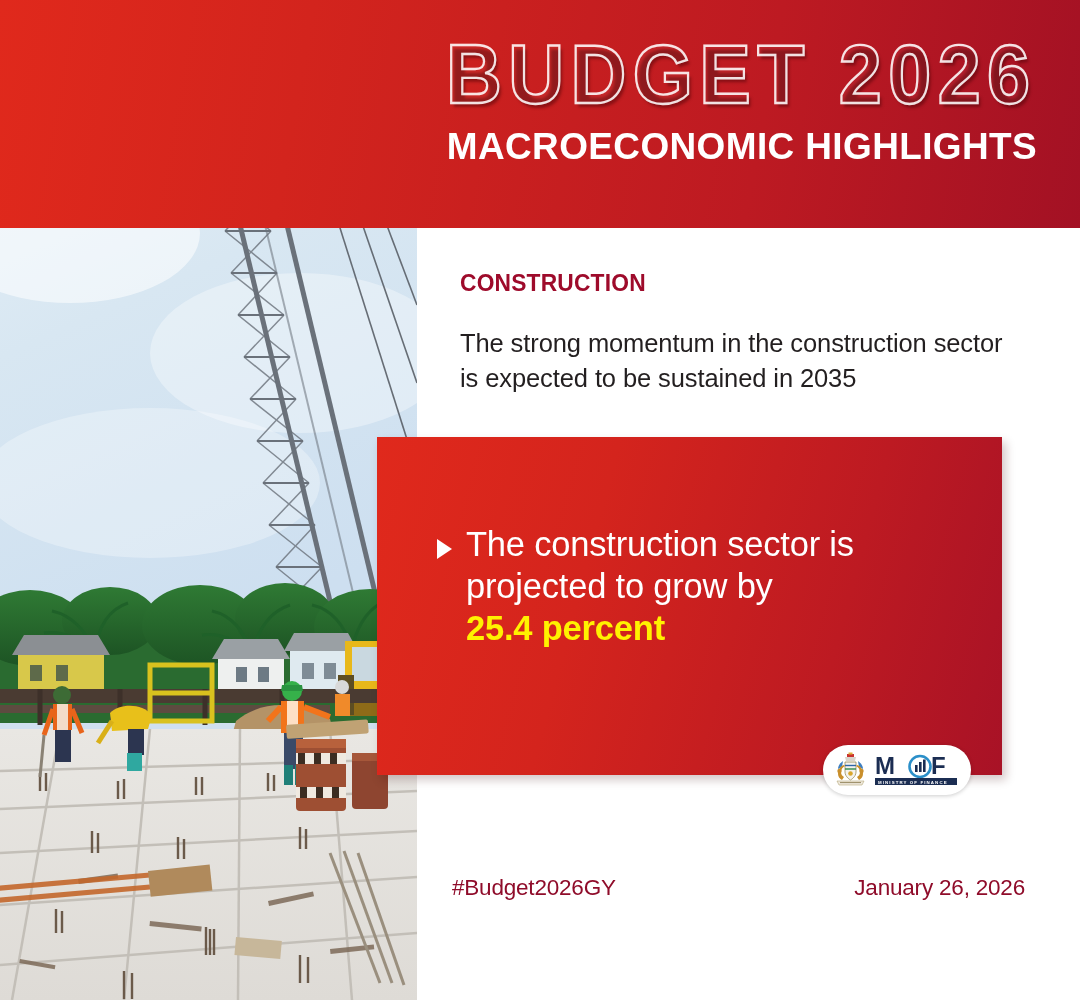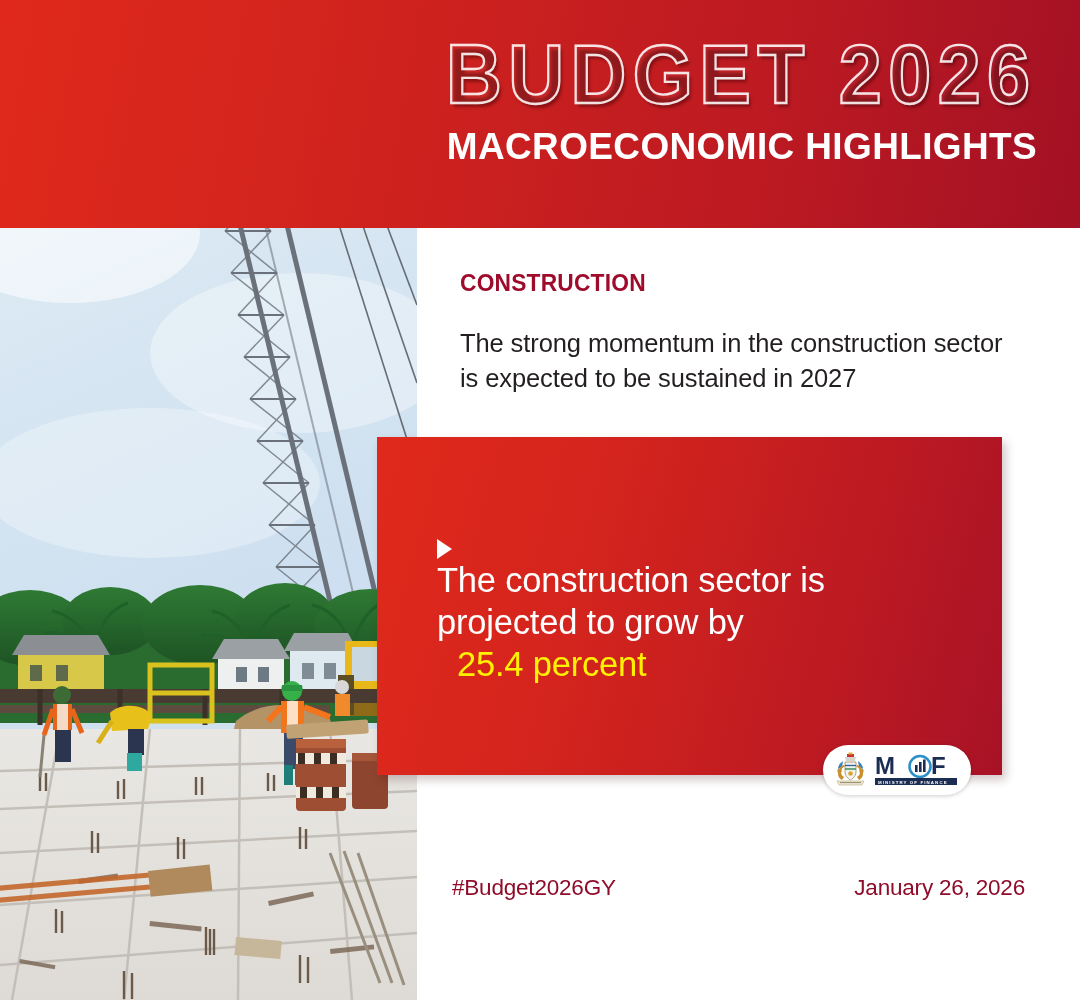--- a/index.html
+++ b/index.html
@@ -109,43 +109,41 @@
     background: linear-gradient(105deg, #e0291c 0%, #d4241d 34%, #bd1a22 72%, #a81226 100%);
     box-shadow: 4px 5px 9px rgba(60,0,8,0.22);
     z-index: 4;
   }
   .callout-row {
     position: absolute;
     left: 60px; top: 86px;
     width: 520px;
     display: flex;
     align-items: flex-start;
-    flex-direction: column;
   }
   .bullet-arrow {
     flex: 0 0 auto;
     margin-top: 16px;
     margin-right: 14px;
     width: 0; height: 0;
     border-left: 15px solid #ffffff;
     border-top: 10px solid transparent;
     border-bottom: 10px solid transparent;
   }
   .callout-text {
     font-size: 34.5px;
     font-weight: 400;
     color: #ffffff;
     line-height: 1.22;
     letter-spacing: -0.2px;
   }
   .callout-highlight {
     display: block;
-    font-weight: 400;
+    font-weight: 700;
     color: #fff200;
-    margin-left: 20px;
   }
 
   
   .mof-badge {
     position: absolute;
     left: 823px; top: 745px;
     width: 148px; height: 50px;
     background: #ffffff;
     border-radius: 25px;
     box-shadow: 0 1px 4px rgba(0,0,0,0.2);
@@ -443,21 +441,21 @@
 
   <div class="header-band">
     <div class="header-inner">
       <div class="budget-title">BUDGET 2026</div>
       <div class="macro-title">MACROECONOMIC HIGHLIGHTS</div>
     </div>
   </div>
 
   <div class="content">
     <div class="section-label">CONSTRUCTION</div>
-    <div class="section-desc">The strong momentum in the construction sector is expected to be sustained in 2027</div>
+    <div class="section-desc">The strong momentum in the construction sector is expected to be sustained in 2035</div>
   </div>
 
   <div class="callout">
     <div class="callout-row">
       <span class="bullet-arrow"></span>
       <div class="callout-text">
         <span>The construction sector is</span>
         <span>projected to grow by</span>
         <span class="callout-highlight">25.4 percent</span>
       </div>

